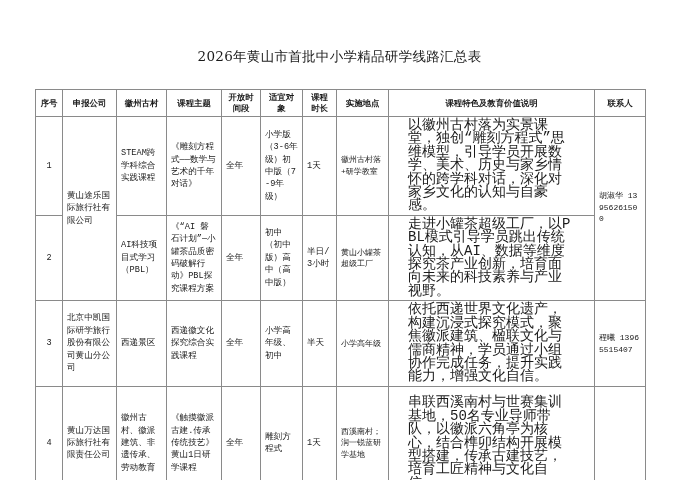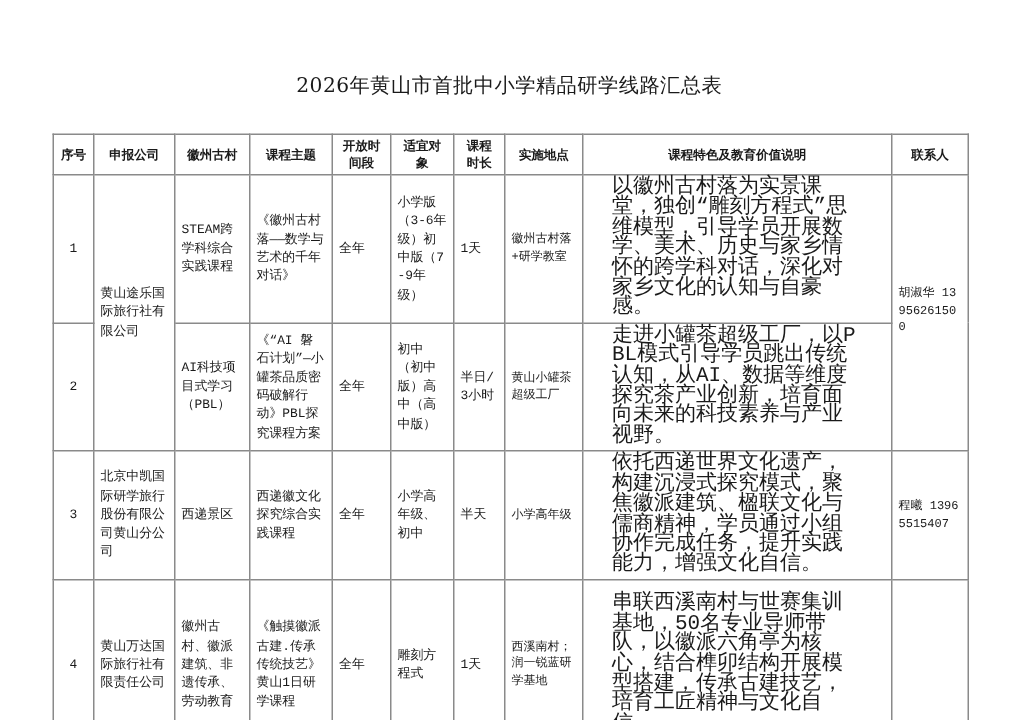--- a/index.html
+++ b/index.html
@@ -46,21 +46,21 @@
     <th>课程时长</th>
     <th>实施地点</th>
     <th>课程特色及教育价值说明</th>
     <th>联系人</th>
   </tr>
 
   <tr style="height:67px">
     <td class="c">1</td>
     <td rowspan="2">黄山途乐国际旅行社有限公司</td>
     <td>STEAM跨学科综合实践课程</td>
-    <td>《徽州古村落——数学与艺术的千年对话》</td>
+    <td>《雕刻方程式——数学与艺术的千年对话》</td>
     <td>全年</td>
     <td>小学版（3-6年级）初中版（7-9年级）</td>
     <td>1天</td>
     <td class="small">徽州古村落+研学教室</td>
     <td class="desc">以徽州古村落为实景课堂，独创“雕刻方程式”思维模型，引导学员开展数学、美术、历史与家乡情怀的跨学科对话，深化对家乡文化的认知与自豪感。</td>
     <td rowspan="2" class="small contact-merged">胡淑华 13956261500</td>
   </tr>
 
   <tr style="height:69px">
     <td class="c">2</td>

